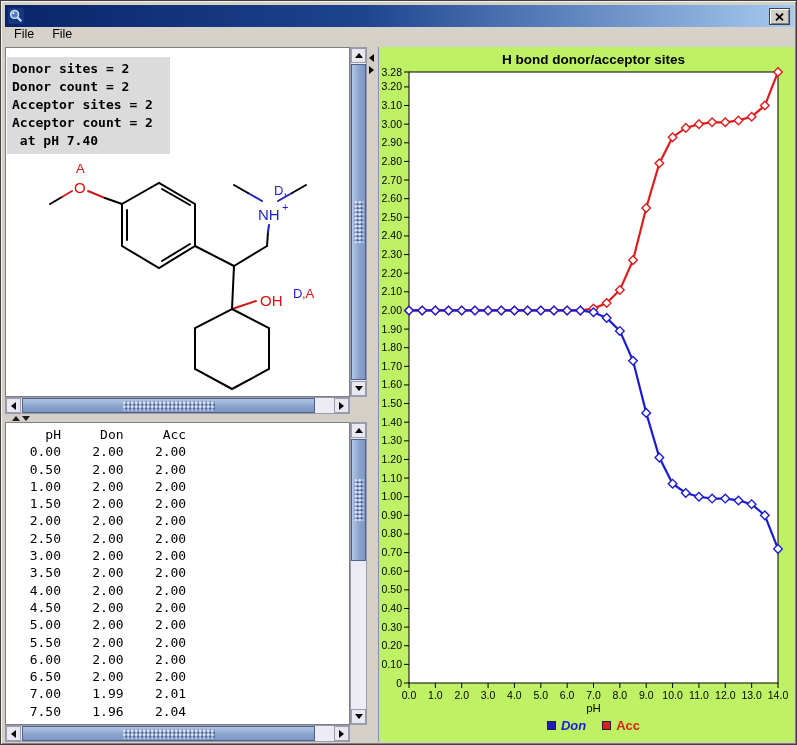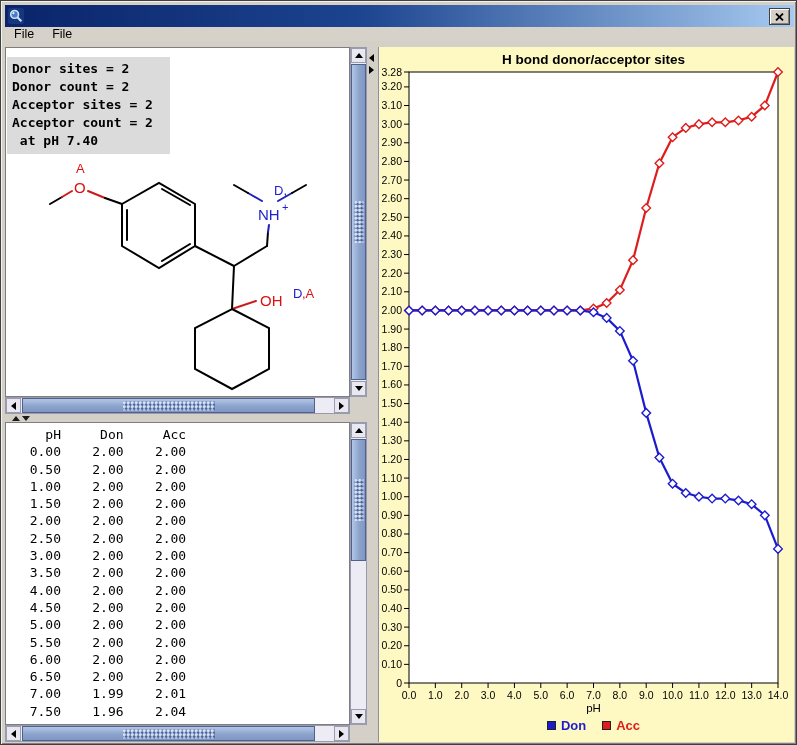--- a/index.html
+++ b/index.html
@@ -56,21 +56,21 @@
   .tri-down{border-left:4px solid transparent;border-right:4px solid transparent;border-top:5px solid #000;}
   .tri-left{border-top:4px solid transparent;border-bottom:4px solid transparent;border-right:5px solid #000;}
   .tri-right{border-top:4px solid transparent;border-bottom:4px solid transparent;border-left:5px solid #000;}
   .tri.small-up{border-left:4px solid transparent;border-right:4px solid transparent;border-bottom:5px solid #1a1a1a;}
   .tri.small-down{border-left:4px solid transparent;border-right:4px solid transparent;border-top:5px solid #1a1a1a;}
   
   .h-divider{position:absolute;left:4px;top:413px;width:362px;height:8px;background:#D4D0C8;display:flex;align-items:center;}
   .v-divider{position:absolute;left:366px;top:46px;width:11px;height:695px;background:#D4D0C8;}
   .one-touch{display:inline-block;margin-left:2px;cursor:pointer;}
   
-  .chart-panel{left:377px;top:46px;width:416px;height:695px;background:#fef9c3;border-left:1px solid #8890A8;}
+  .chart-panel{left:377px;top:46px;width:416px;height:695px;background:#bef264;border-left:1px solid #8890A8;}
   .chart-title{position:absolute;left:30px;top:5px;width:369px;text-align:center;
     font-weight:bold;font-size:13.5px;color:#000;}
   .legend{position:absolute;left:30px;top:671px;width:369px;display:flex;justify-content:center;gap:16px;align-items:center;}
   .legend-entry{display:flex;align-items:center;gap:5px;font-weight:bold;font-size:13px;}
   .swatch{width:9px;height:9px;border:1px solid #222;}
   text{font-family:"Liberation Sans",sans-serif;}
 </style>
 </head>
 <body>
 
@@ -384,21 +384,21 @@
         <path d="M333.10714285714283,447.28231707317076 L337.40714285714284,451.58231707317077 L333.10714285714283,455.8823170731708 L328.8071428571428,451.58231707317077 Z" fill="#fff" stroke="#1C1CCE" stroke-width="1.4"></path>
         <path d="M346.2857142857143,447.28231707317076 L350.5857142857143,451.58231707317077 L346.2857142857143,455.8823170731708 L341.98571428571427,451.58231707317077 Z" fill="#fff" stroke="#1C1CCE" stroke-width="1.4"></path>
         <path d="M359.4642857142857,449.14512195121955 L363.76428571428573,453.44512195121956 L359.4642857142857,457.7451219512196 L355.1642857142857,453.44512195121956 Z" fill="#fff" stroke="#1C1CCE" stroke-width="1.4"></path>
         <path d="M372.64285714285717,452.8707317073171 L376.9428571428572,457.1707317073171 L372.64285714285717,461.4707317073171 L368.34285714285716,457.1707317073171 Z" fill="#fff" stroke="#1C1CCE" stroke-width="1.4"></path>
         <path d="M385.82142857142856,464.04756097560977 L390.12142857142857,468.3475609756098 L385.82142857142856,472.6475609756098 L381.52142857142854,468.3475609756098 Z" fill="#fff" stroke="#1C1CCE" stroke-width="1.4"></path>
         <path d="M399,497.5780487804878 L403.3,501.8780487804878 L399,506.1780487804878 L394.7,501.8780487804878 Z" fill="#fff" stroke="#1C1CCE" stroke-width="1.4"></path>
       </svg>
     <div class="legend">
       <span class="legend-entry">
         <span class="swatch" style="background: rgb(28, 28, 206);"></span>
-        <span style="color: rgb(28, 28, 206);">Don</span>
+        <span style="color: rgb(28, 28, 206); font-style: italic;">Don</span>
       </span>
       <span class="legend-entry">
         <span class="swatch" style="background: rgb(222, 29, 29);"></span>
         <span style="color: rgb(222, 29, 29);">Acc</span>
       </span>
     </div>
   </div>
 
 </div>
 

